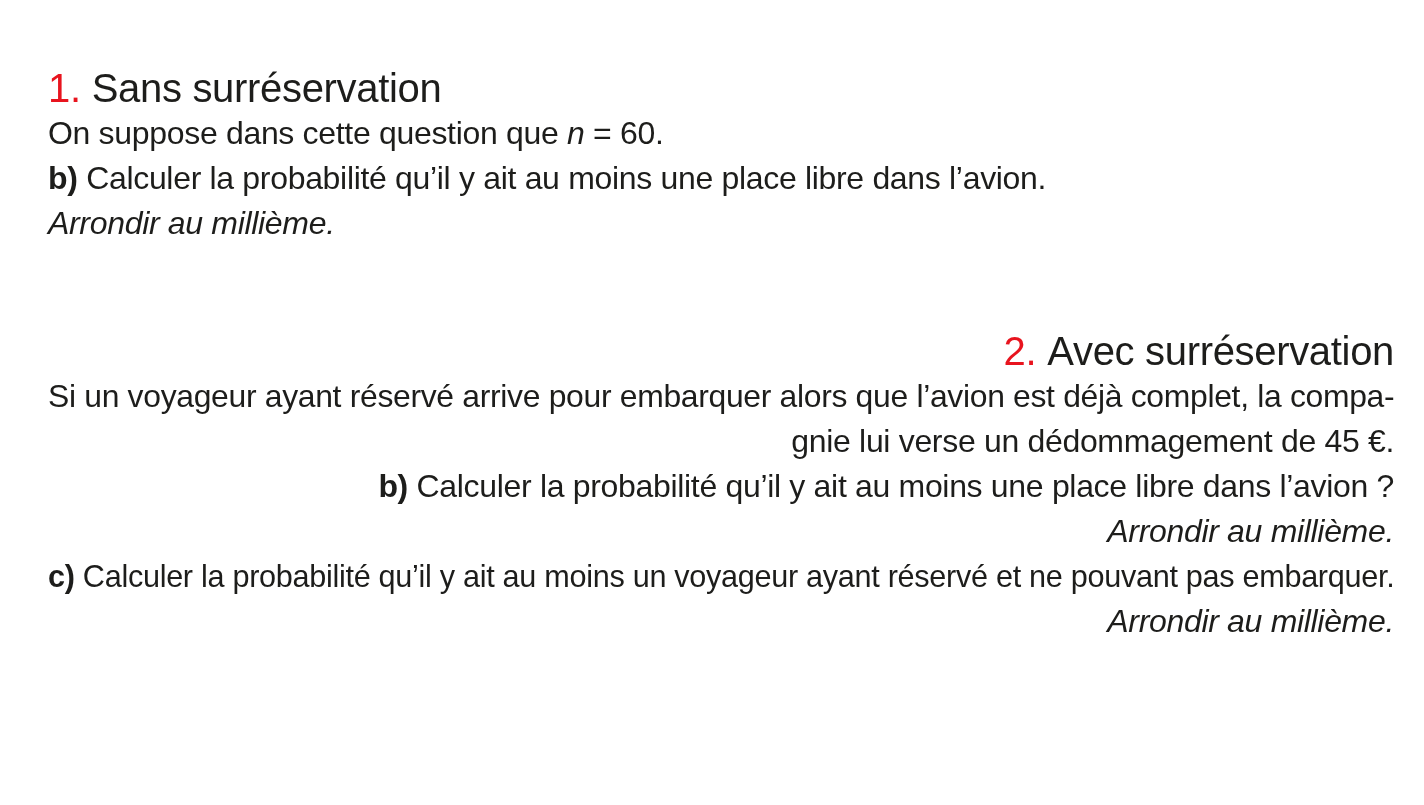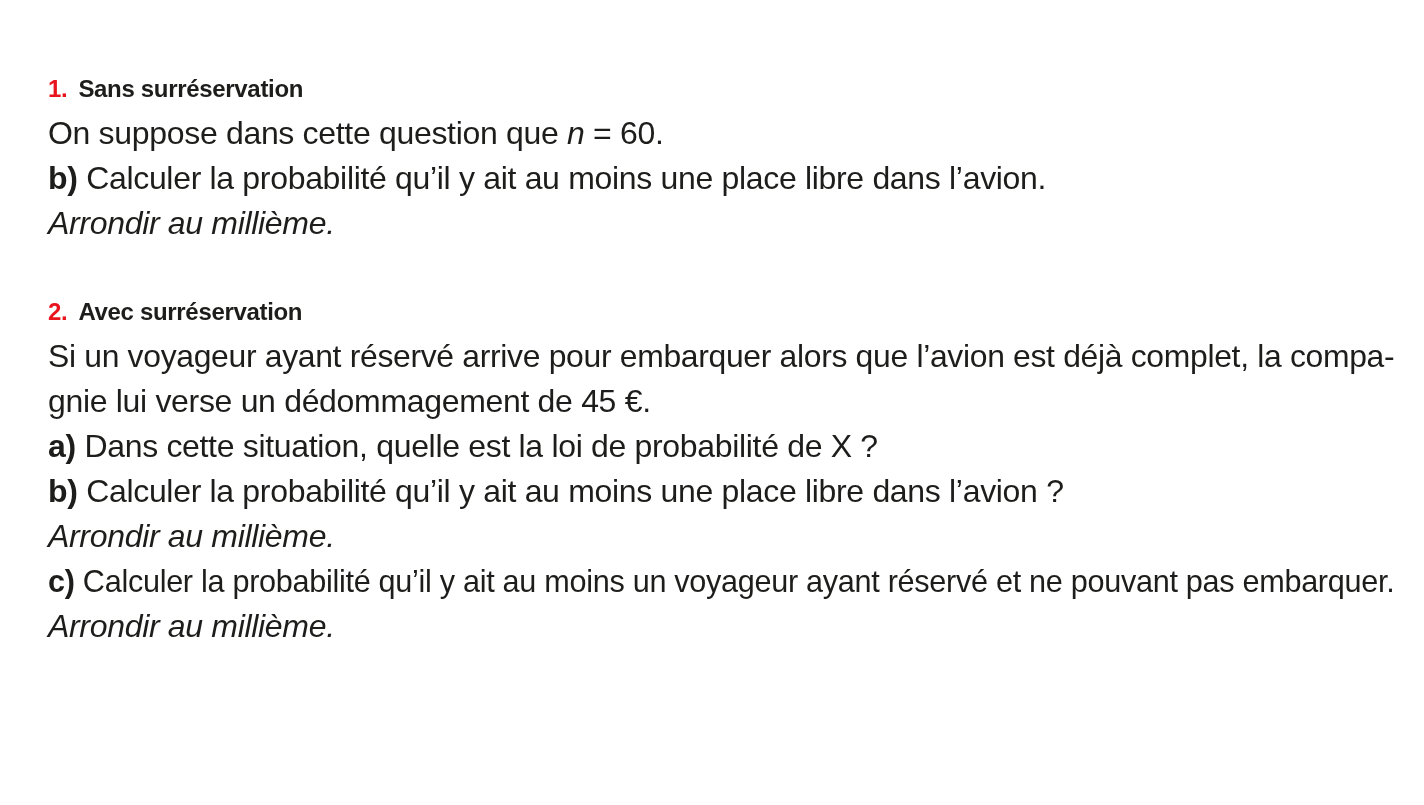--- a/index.html
+++ b/index.html
@@ -19,26 +19,26 @@
     overflow: hidden;
     font-family: "Liberation Sans", sans-serif;
     color: var(--ink);
     letter-spacing: -0.02em;
   }
   .doc {
     padding: 66px 30px 0 48px;
     width: 1424px;
   }
   .exercise { margin: 0; }
-  .gap-top { margin-top: 43px; }
+  .gap-top { margin-top: 83px; text-align: right; }
   .heading {
     margin: 0;
-    font-size: 24px;
+    font-size: 40px;
     line-height: 45px;
-    font-weight: 700;
+    font-weight: 400;
     white-space: nowrap;
   }
   .heading .num {
     color: var(--accent);
     margin-right: 11px;
   }
   .line {
     font-size: 32px;
     line-height: 45px;
     white-space: nowrap;
@@ -63,21 +63,20 @@
       </div>
   </section>
 
   <section class="exercise gap-top">
     <h2 class="heading">
       <span class="num">2.</span><span class="title">Avec surréservation</span>
     </h2>
     <div class="lines">
         <div class="line" style="transform: scaleX(0.9963);"><span class="seg">Si un voyageur ayant réservé arrive pour embarquer alors que l’avion est déjà complet, la compa-</span></div>
         <div class="line"><span class="seg">gnie lui verse un dédommagement de 45 €.</span></div>
-        <div class="line"><span class="seg-bold">a)</span><span class="seg"> Dans cette situation, quelle est la loi de probabilité de X ?</span></div>
         <div class="line"><span class="seg-bold">b)</span><span class="seg"> Calculer la probabilité qu’il y ait au moins une place libre dans l’avion ?</span></div>
         <div class="line"><span class="seg-italic">Arrondir au millième.</span></div>
         <div class="line" style="transform: scaleX(0.9573);"><span class="seg-bold">c)</span><span class="seg"> Calculer la probabilité qu’il y ait au moins un voyageur ayant réservé et ne pouvant pas embarquer.</span></div>
         <div class="line"><span class="seg-italic">Arrondir au millième.</span></div>
       </div>
   </section>
 
 </main>
 
 </body></html>

